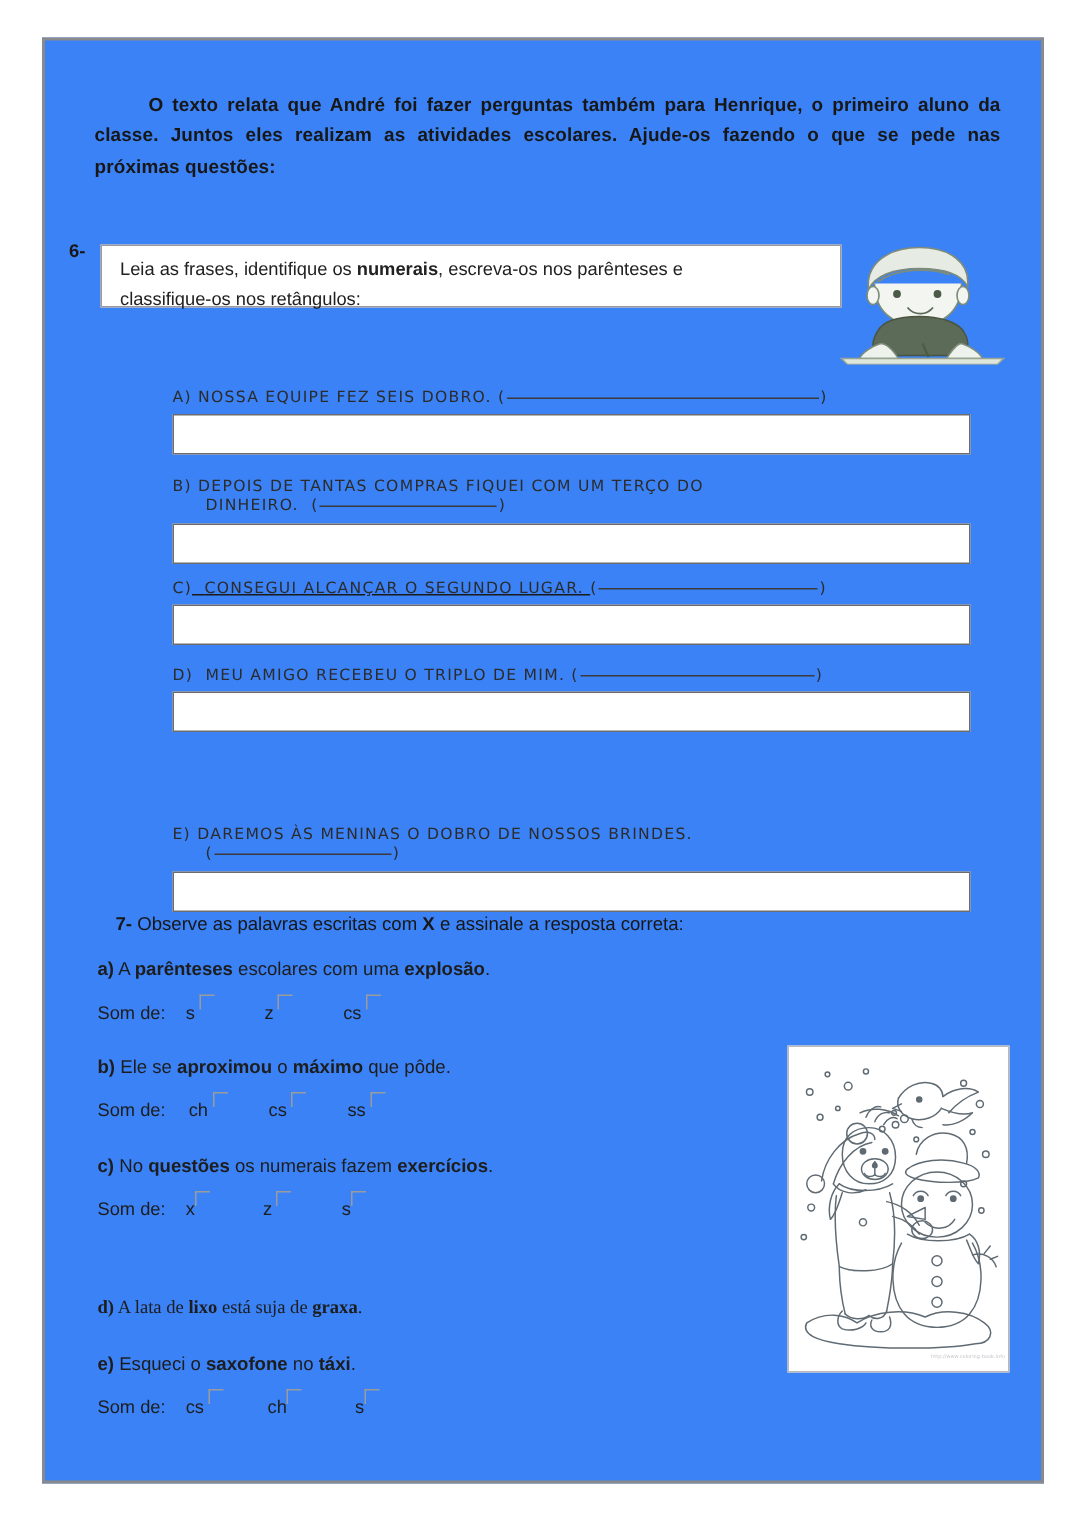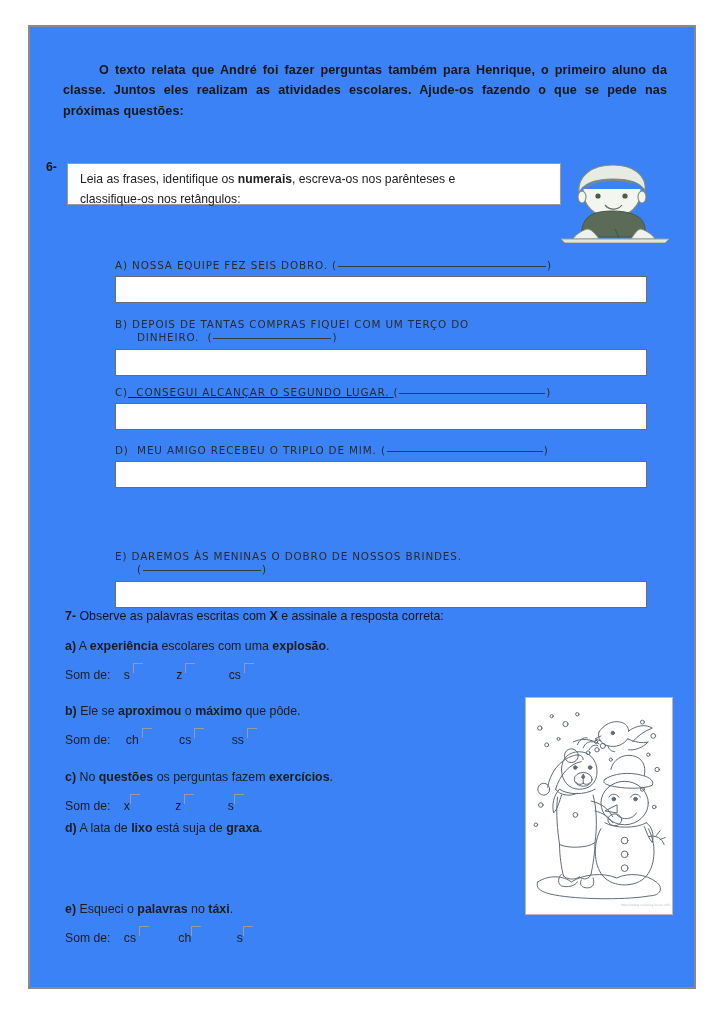--- a/index.html
+++ b/index.html
@@ -51,21 +51,21 @@
   .paren .rule{
     display:inline-block;border-bottom:1.3px solid #3a3a3a;
     vertical-align:2px;margin:0 1px;
   }
   .ansbox{
     margin-top:4px;height:27px;border:1.8px solid #6c6c6c;box-sizing:border-box;background:#fff;
   }
 
   
   .q7head{
-    position:absolute;left:35px;top:582px;font-size:12.4px;font-weight:bold;color:#171717;
+    position:absolute;left:47px;top:582px;font-size:12.4px;font-weight:bold;color:#171717;
   }
   .q7head .reg{font-weight:normal;}
   .q7head .xx{font-weight:bold;}
 
   .qitem{position:absolute;left:35px;width:420px;}
   .qitem .stmt{font-size:12.4px;color:#1d1d1d;line-height:1.3;}
   .qitem .stmt .k{font-weight:bold;}
   .qitem .stmt .ltr{font-weight:bold;}
   .qitem .opts{margin-top:9px;font-size:12.2px;color:#1d1d1d;white-space:nowrap;}
   .qitem .opts .som{display:inline-block;}
@@ -181,21 +181,21 @@
   </div>
 
   <div class="q7head">
     <span>7-</span>
     <span class="reg">Observe as palavras escritas com </span><span class="xx">X</span><span class="reg"> e assinale a resposta correta:</span>
   </div>
 
   <div class="qitem" style="top:611px;">
     <div class="stmt">
       <span class="ltr">a)</span>
-      <span>A </span><span class="k">experiência</span><span> escolares com uma </span><span class="k">explosão</span><span>.</span>
+      <span>A </span><span class="k">parênteses</span><span> escolares com uma </span><span class="k">explosão</span><span>.</span>
     </div>
     <div class="opts">
       <span class="som">Som de:</span>
       <span class="opt" style="margin-left:10px"><span class="txt">s</span><span class="corner"></span></span>
       <span class="opt" style="margin-left:30px"><span class="txt">z</span><span class="corner"></span></span>
       <span class="opt" style="margin-left:30px"><span class="txt">cs</span><span class="corner"></span></span>
     </div>
   </div>
 
   <div class="qitem" style="top:676px;">
@@ -207,41 +207,41 @@
       <span class="som">Som de:</span>
       <span class="opt" style="margin-left:12px"><span class="txt">ch</span><span class="corner"></span></span>
       <span class="opt" style="margin-left:24px"><span class="txt">cs</span><span class="corner"></span></span>
       <span class="opt" style="margin-left:24px"><span class="txt">ss</span><span class="corner"></span></span>
     </div>
   </div>
 
   <div class="qitem" style="top:742px;">
     <div class="stmt">
       <span class="ltr">c)</span>
-      <span>No </span><span class="k">questões</span><span> os perguntas fazem </span><span class="k">exercícios</span><span>.</span>
+      <span>No </span><span class="k">questões</span><span> os numerais fazem </span><span class="k">exercícios</span><span>.</span>
     </div>
     <div class="opts">
       <span class="som">Som de:</span>
       <span class="opt" style="margin-left:10px"><span class="txt">x</span><span class="corner" style="margin-left:0"></span></span>
       <span class="opt" style="margin-left:32px"><span class="txt">z</span><span class="corner"></span></span>
       <span class="opt" style="margin-left:30px"><span class="txt">s</span><span class="corner" style="margin-left:0"></span></span>
     </div>
   </div>
 
-  <div class="qitem" style="top:793px;">
+  <div class="qitem" style="top:836px;font-family:Liberation Serif, serif;">
     <div class="stmt">
       <span class="ltr">d)</span>
       <span>A lata de </span><span class="k">lixo</span><span> está suja de </span><span class="k">graxa</span><span>.</span>
     </div>
   </div>
 
   <div class="qitem" style="top:874px;">
     <div class="stmt">
       <span class="ltr">e)</span>
-      <span>Esqueci o </span><span class="k">palavras</span><span> no </span><span class="k">táxi</span><span>.</span>
+      <span>Esqueci o </span><span class="k">saxofone</span><span> no </span><span class="k">táxi</span><span>.</span>
     </div>
     <div class="opts">
       <span class="som">Som de:</span>
       <span class="opt" style="margin-left:10px"><span class="txt">cs</span><span class="corner"></span></span>
       <span class="opt" style="margin-left:26px"><span class="txt">ch</span><span class="corner" style="margin-left:0"></span></span>
       <span class="opt" style="margin-left:32px"><span class="txt">s</span><span class="corner" style="margin-left:0"></span></span>
     </div>
   </div>
 
   <div class="coloring">

